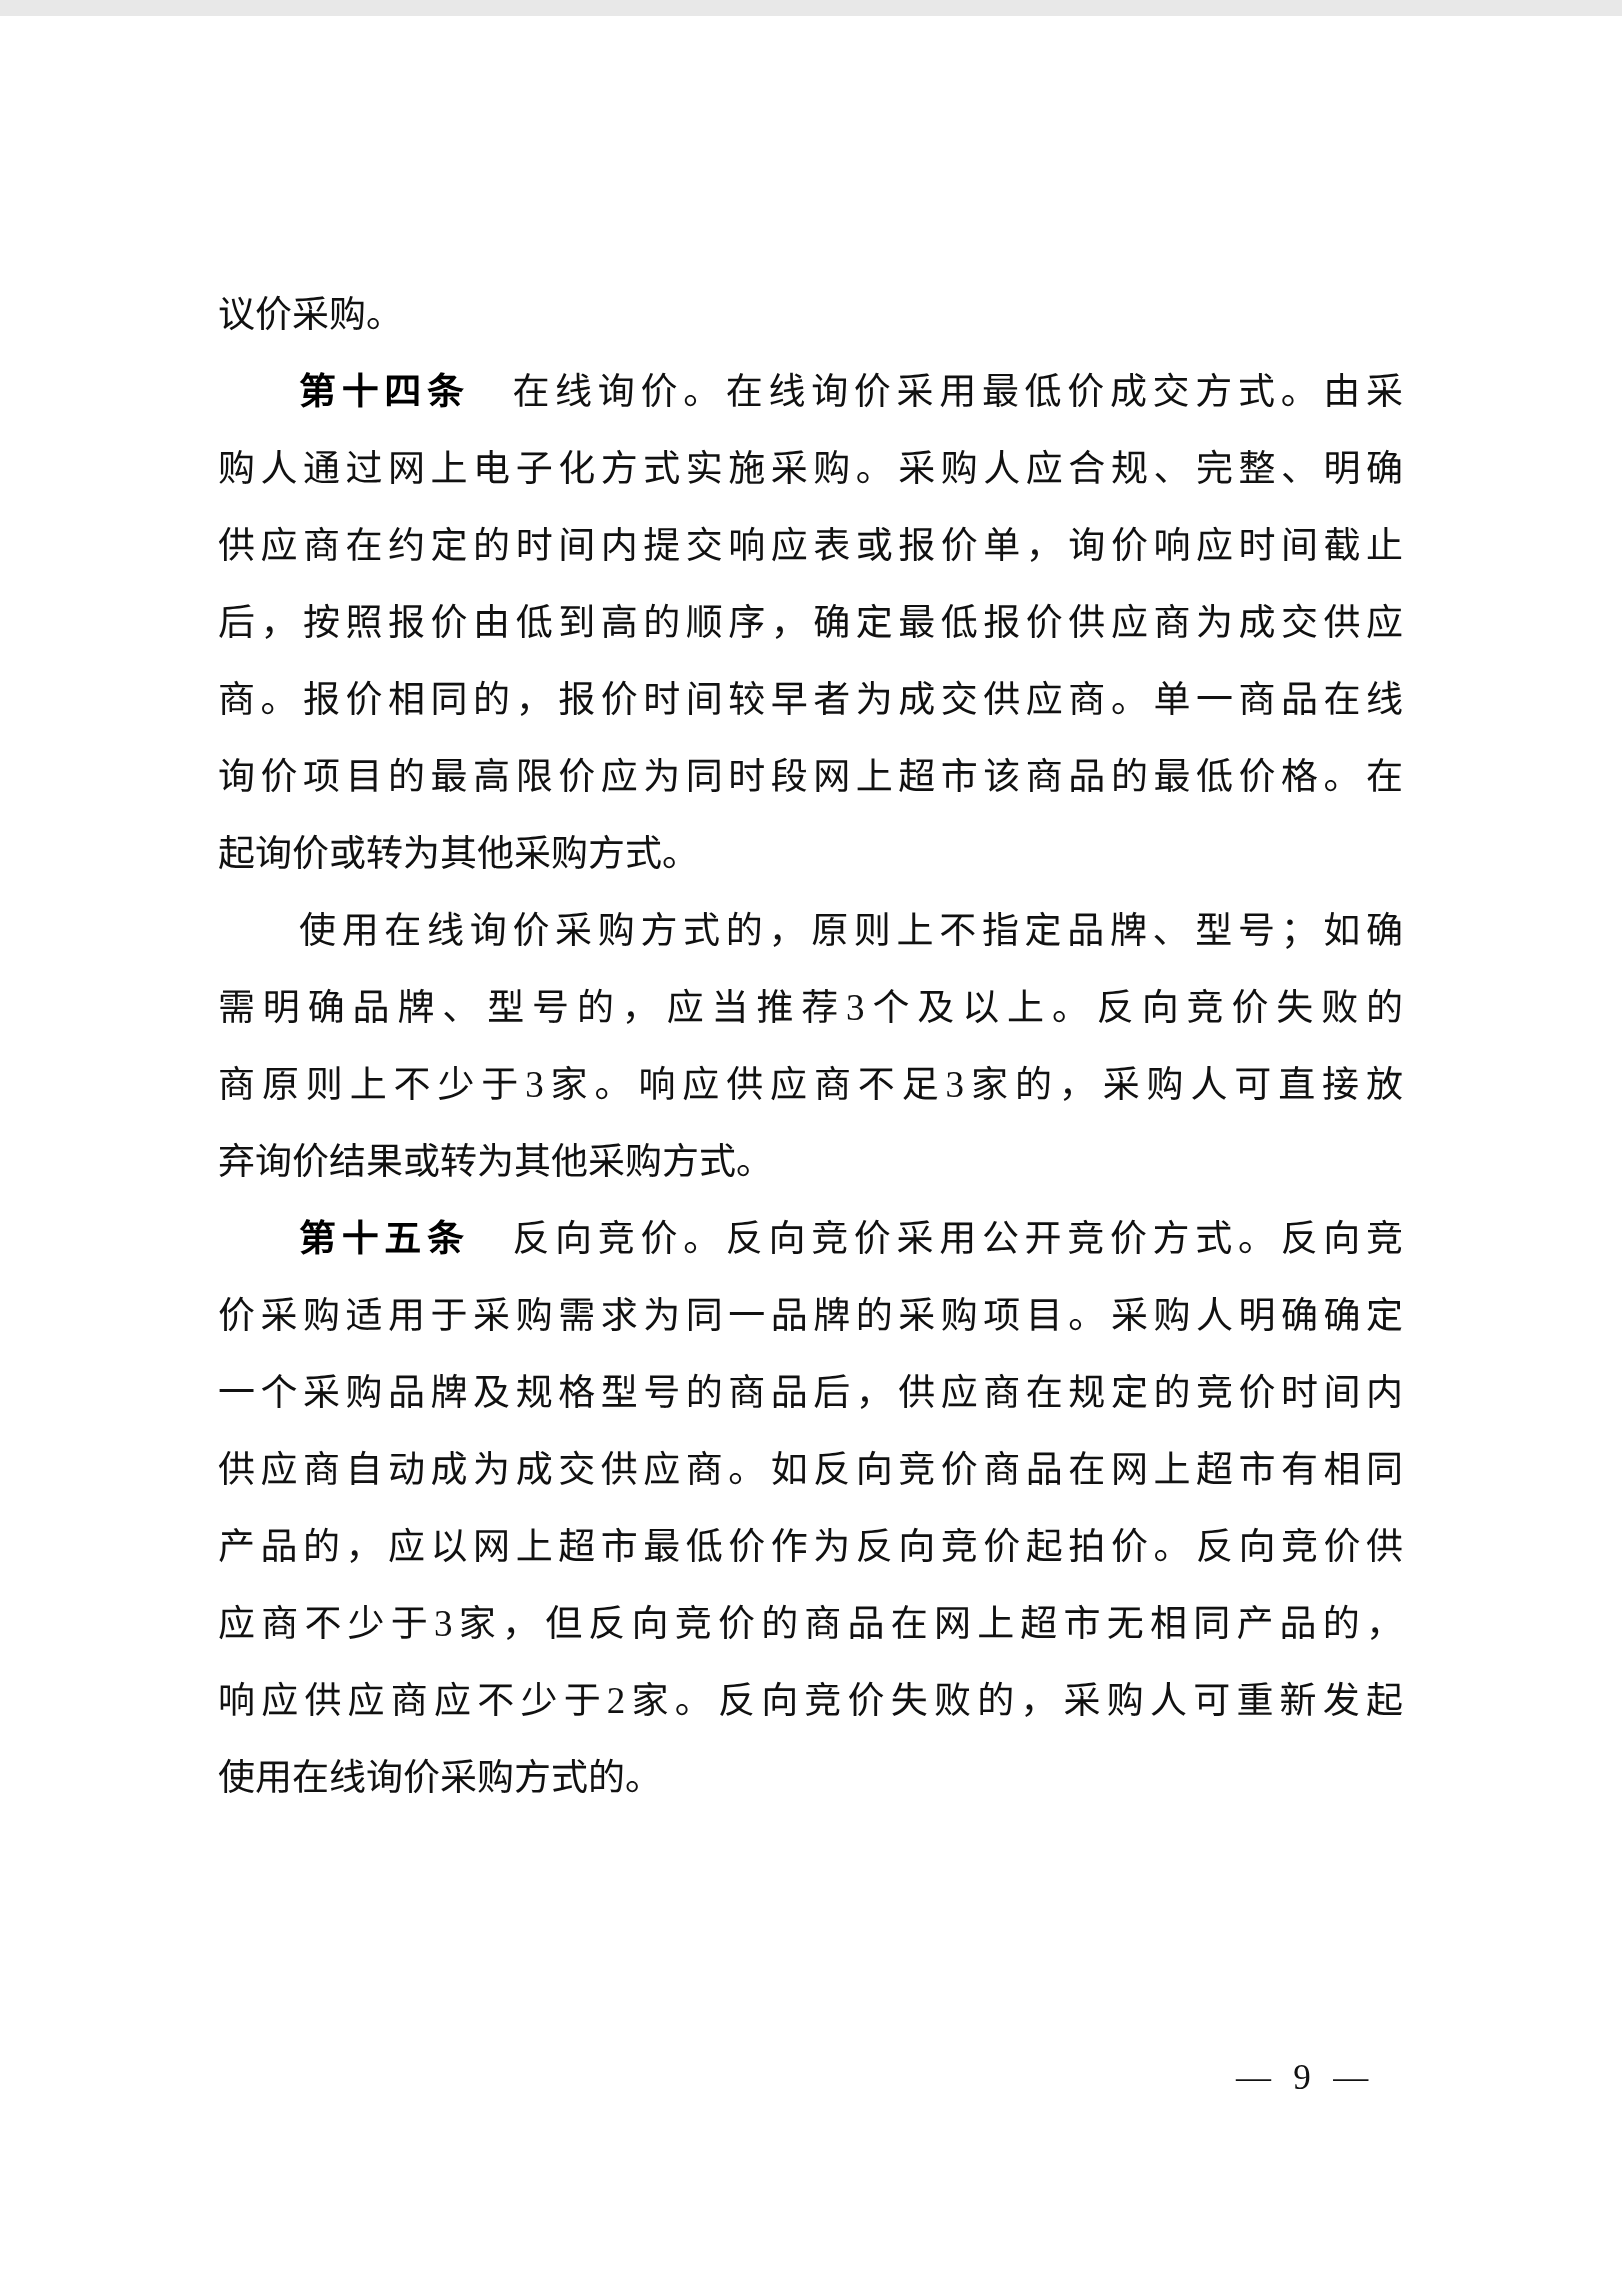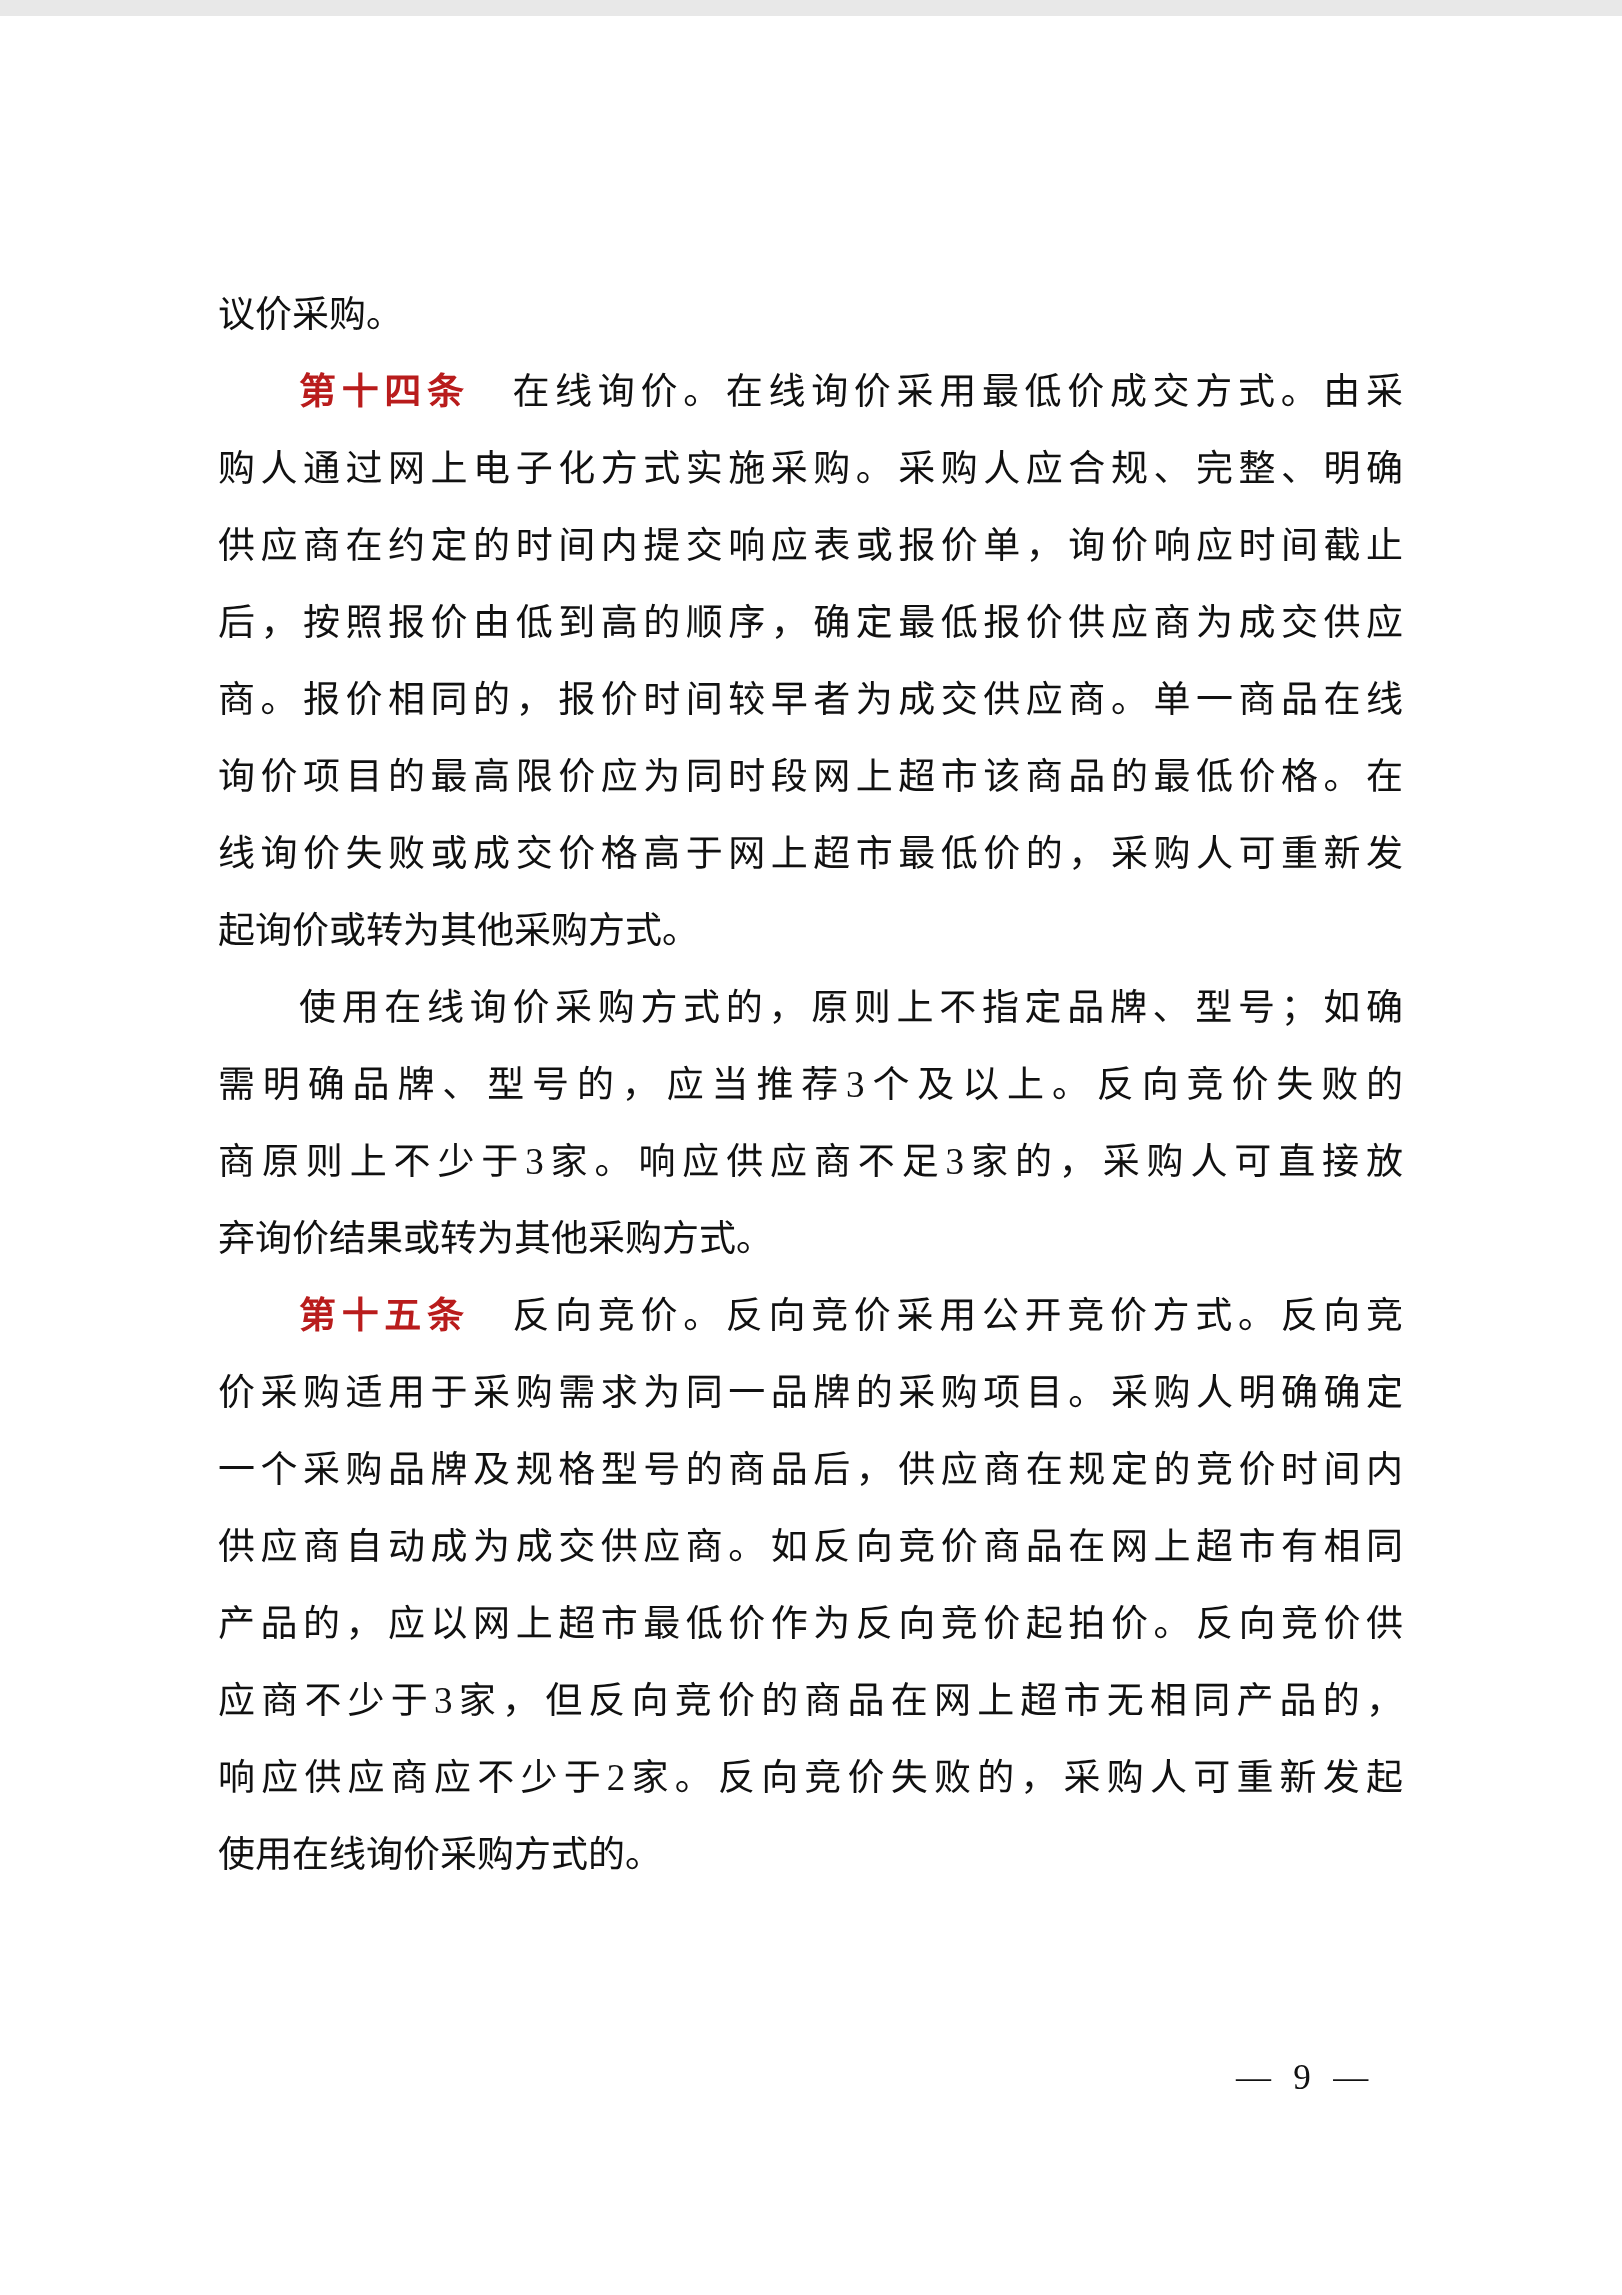--- a/index.html
+++ b/index.html
@@ -37,21 +37,21 @@
     text-align: justify;
     text-align-last: justify;
     text-justify: inter-character;
   }
   
   .line.indent {
     text-indent: 81px;
   }
   .head {
     font-weight: 700;
-    color: #b91c1c;
+    color: #000000;
     font-family: "Liberation Sans", "DejaVu Sans", sans-serif;
   }
   .footer-page-number {
     position: absolute;
     left: 1236px;
     top: 2042px;
     font-size: 35px;
     letter-spacing: 6.8px;
     color: #111111;
     font-family: "Liberation Serif", "DejaVu Serif", serif;
@@ -63,21 +63,20 @@
 
 <div class="page">
   <div class="text-block" id="lines-host">
       <div class="line"><span>议价采购。</span></div>
       <div class="line fill indent"><span class="head">第十四条</span><span>　在线询价。在线询价采用最低价成交方式。由采</span></div>
       <div class="line fill"><span>购人通过网上电子化方式实施采购。采购人应合规、完整、明确</span></div>
       <div class="line fill"><span>供应商在约定的时间内提交响应表或报价单，询价响应时间截止</span></div>
       <div class="line fill"><span>后，按照报价由低到高的顺序，确定最低报价供应商为成交供应</span></div>
       <div class="line fill"><span>商。报价相同的，报价时间较早者为成交供应商。单一商品在线</span></div>
       <div class="line fill"><span>询价项目的最高限价应为同时段网上超市该商品的最低价格。在</span></div>
-      <div class="line fill"><span>线询价失败或成交价格高于网上超市最低价的，采购人可重新发</span></div>
       <div class="line"><span>起询价或转为其他采购方式。</span></div>
       <div class="line fill indent"><span>使用在线询价采购方式的，原则上不指定品牌、型号；如确</span></div>
       <div class="line fill"><span>需明确品牌、型号的，应当推荐3个及以上。反向竞价失败的</span></div>
       <div class="line fill"><span>商原则上不少于3家。响应供应商不足3家的，采购人可直接放</span></div>
       <div class="line"><span>弃询价结果或转为其他采购方式。</span></div>
       <div class="line fill indent"><span class="head">第十五条</span><span>　反向竞价。反向竞价采用公开竞价方式。反向竞</span></div>
       <div class="line fill"><span>价采购适用于采购需求为同一品牌的采购项目。采购人明确确定</span></div>
       <div class="line fill"><span>一个采购品牌及规格型号的商品后，供应商在规定的竞价时间内</span></div>
       <div class="line fill"><span>供应商自动成为成交供应商。如反向竞价商品在网上超市有相同</span></div>
       <div class="line fill"><span>产品的，应以网上超市最低价作为反向竞价起拍价。反向竞价供</span></div>

